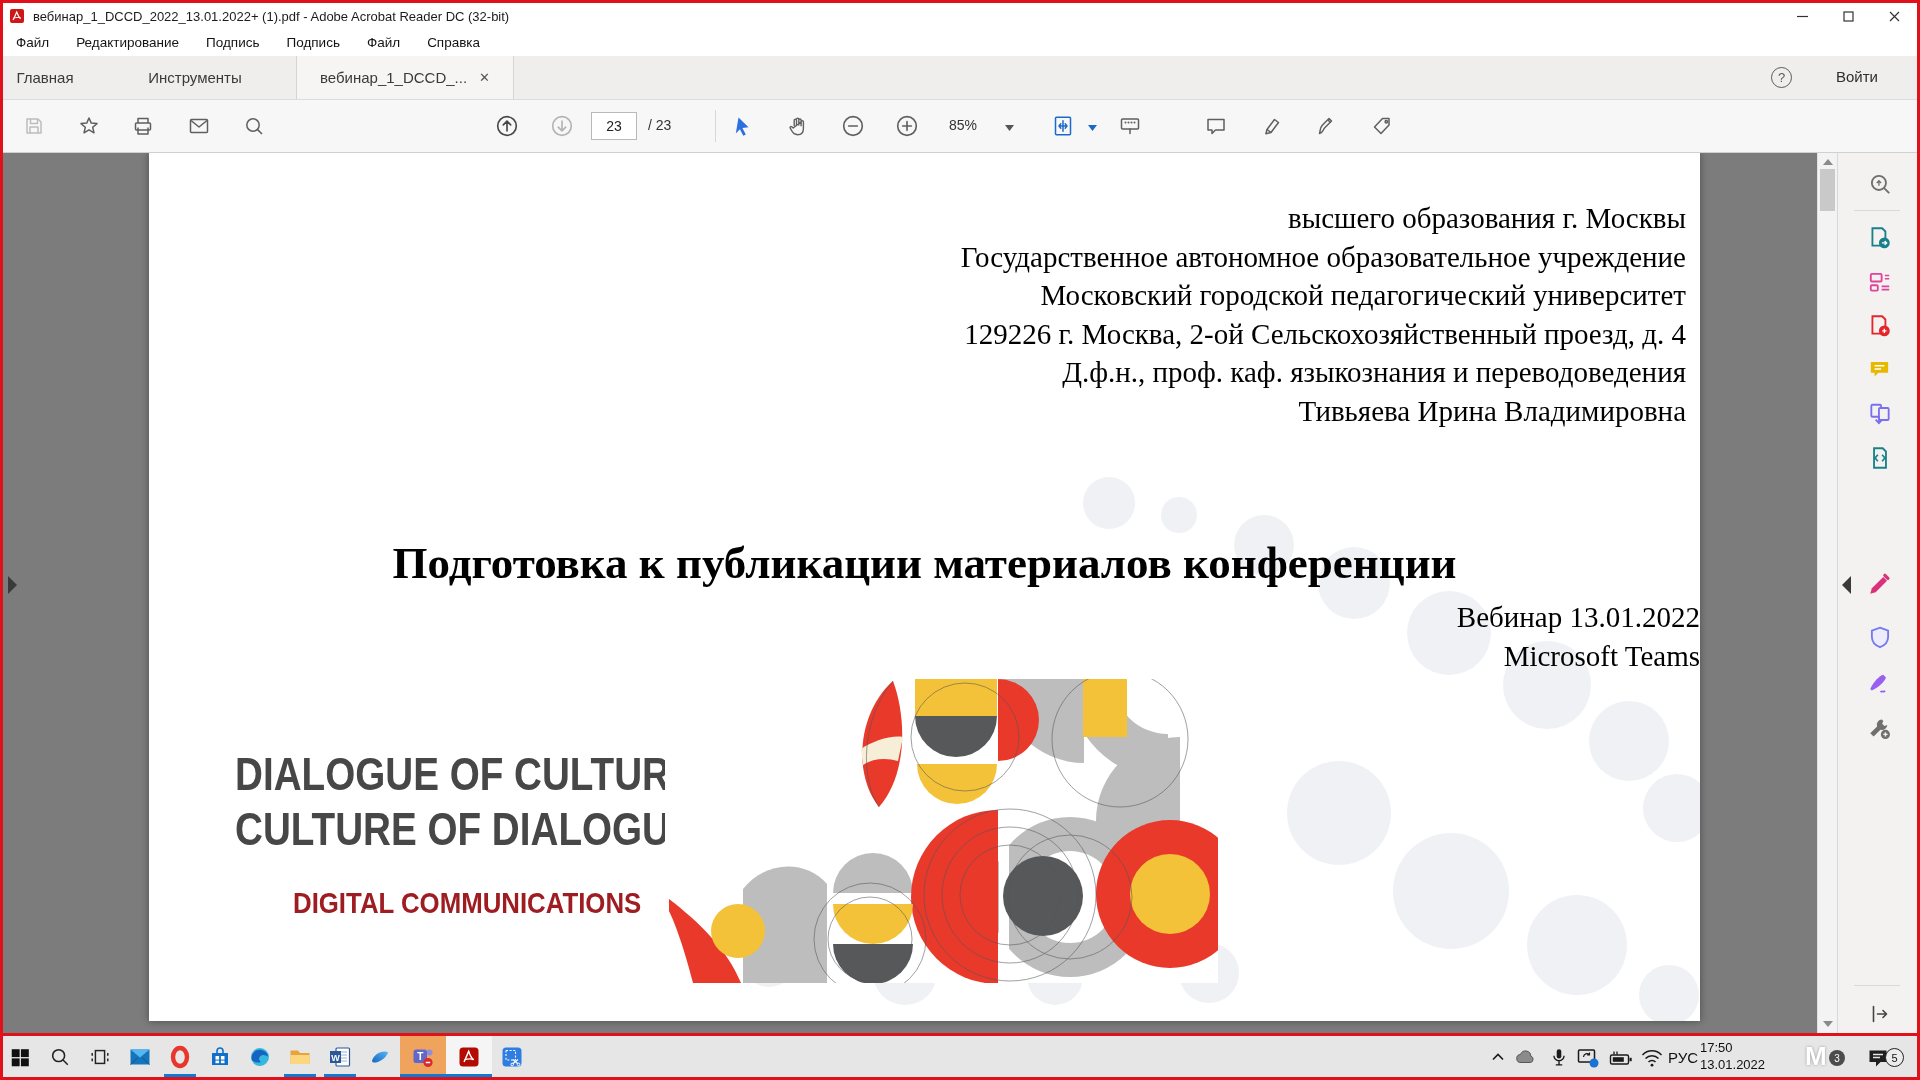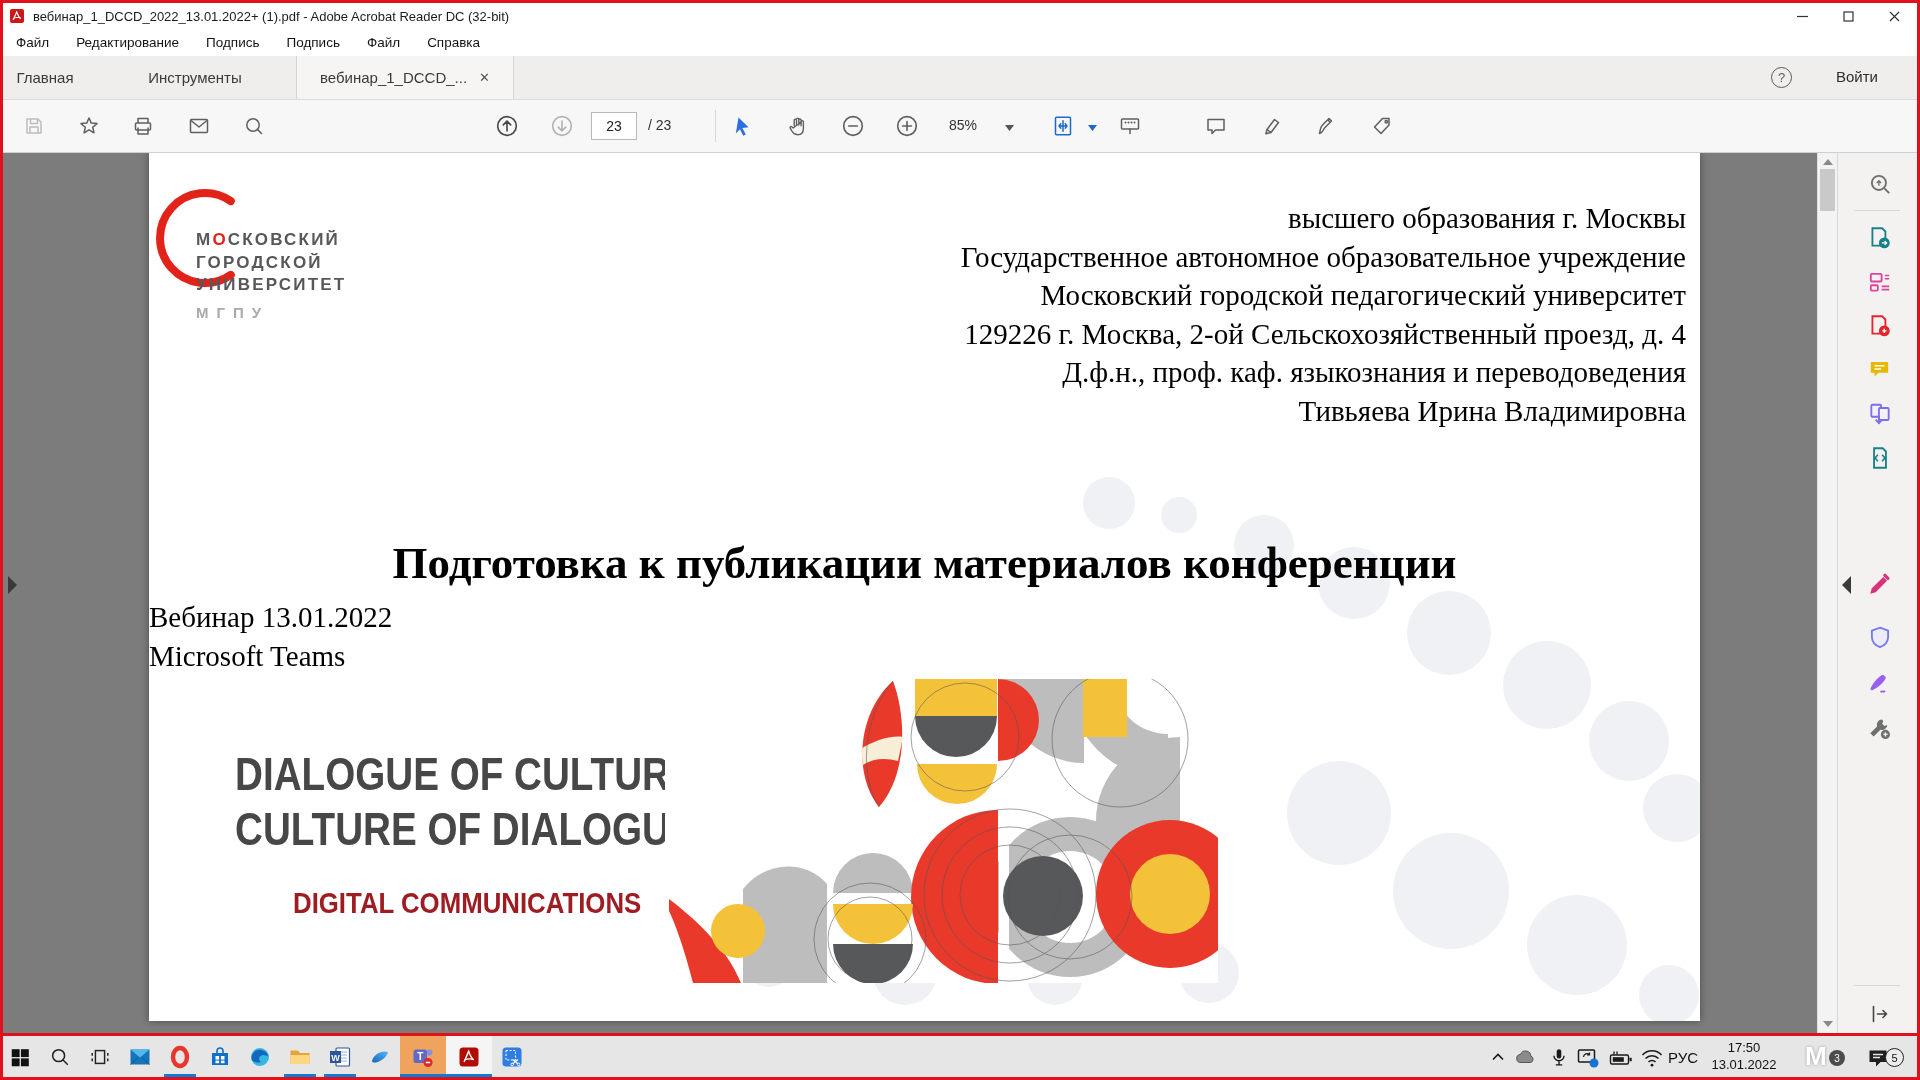--- a/index.html
+++ b/index.html
@@ -32,21 +32,21 @@
   .page-input{position:absolute;left:588px;top:12px;width:46px;height:28px;border:1px solid #b9b9b9;background:#fff;text-align:center;font-size:14px;font-family:"Liberation Sans",sans-serif;color:#222}
   .tlabel{position:absolute;top:17px;font-size:14px;color:#333}
   .caret{position:absolute;width:9px;height:6px}
 
   
   .canvas{position:absolute;left:3px;top:153px;width:1814px;height:880px;background:#7c7c7c;overflow:hidden}
   .page{position:absolute;left:146px;top:0px;width:1551px;height:868px;background:#fff;box-shadow:0 0 8px rgba(0,0,0,.4);overflow:hidden}
 
   .address{position:absolute;top:46px;right:14px;text-align:right;font-family:"Liberation Serif",serif;font-size:29px;line-height:38.6px;color:#000;z-index:2}
   .doc-title{position:absolute;top:384px;left:0;width:100%;text-align:center;font-family:"Liberation Serif",serif;font-weight:bold;font-size:45px;color:#000;z-index:2}
-  .doc-sub{position:absolute;left:0;width:100%;text-align:left;font-family:"Liberation Serif",serif;font-size:29px;color:#000;z-index:2}
+  .doc-sub{position:absolute;left:0;width:100%;text-align:right;font-family:"Liberation Serif",serif;font-size:29px;color:#000;z-index:2}
 
   .logo{position:absolute;left:6px;top:30px;width:300px;height:160px;z-index:2}
   .logo-text{position:absolute;left:41px;top:46px;font-weight:bold;font-size:17px;line-height:22.5px;letter-spacing:2.2px;color:#57585a}
   .logo-text .red{color:#e2231a}
   .logo-mgpu{margin-top:5px;font-weight:600;font-size:15px;letter-spacing:8px;color:#a8aaad}
 
   .banner{position:absolute;left:86px;top:0;z-index:2}
   .banner-big{position:absolute;left:0;font-weight:bold;font-size:46px;color:#474747;transform:scaleX(.84);transform-origin:left;white-space:nowrap;letter-spacing:0}
   .banner-red{position:absolute;left:58px;font-weight:bold;font-size:30px;color:#9e1d22;transform:scaleX(.86);transform-origin:left;white-space:nowrap}
 
@@ -64,21 +64,21 @@
   .panel-arrow-left{position:absolute;left:8px;top:576px;width:0;height:0;border-top:9px solid transparent;border-bottom:9px solid transparent;border-left:9px solid #3a3a3a;z-index:20}
   .panel-arrow-right{position:absolute;left:1842px;top:576px;width:0;height:0;border-top:9px solid transparent;border-bottom:9px solid transparent;border-right:9px solid #3a3a3a;z-index:20}
 
   
   .taskbar{position:absolute;left:0;top:1036px;width:1920px;height:41px;background:#e6e6e6;z-index:45}
   .task-btn{position:absolute;top:0;width:40px;height:41px;display:flex;align-items:center;justify-content:center}
   .task-tile{position:absolute;top:0;width:46px;height:41px;display:flex;align-items:center;justify-content:center}
   .underline{position:absolute;bottom:0;height:3px;background:#0c7bd6}
   .tray-ico{position:absolute;top:11px}
   .tray-text{position:absolute;font-size:15px;color:#111;top:13px}
-  .clock{position:absolute;left:1700px;top:4px;width:88px;text-align:center;font-size:13px;line-height:16.5px;color:#111}
+  .clock{position:absolute;left:1700px;top:4px;width:88px;font-size:13px;line-height:16.5px;color:#111}
   .mlogo{position:absolute;left:1805px;top:5px;font-size:26px;font-weight:bold;color:#fff;text-shadow:0 0 3px #999}
   .badge-dark{position:absolute;left:1829px;top:1050px;width:16px;height:16px;border-radius:50%;background:#4c4c4c;color:#fff;font-size:10px;display:flex;align-items:center;justify-content:center;z-index:46}
   .badge-ring{position:absolute;left:1885px;top:1048px;width:19px;height:19px;border-radius:50%;background:#ececec;border:1.6px solid #222;color:#111;font-size:11px;display:flex;align-items:center;justify-content:center;z-index:46}
 </style>
 </head>
 <body>
 
 <div class="titlebar">
   <svg width="16" height="16" viewBox="0 0 16 16" style="margin-left:6px">
     <rect x="1" y="1" width="14" height="14" rx="2" fill="#d01717"></rect>
@@ -266,31 +266,20 @@
         <circle cx="1302" cy="738" r="58"></circle>
           <circle cx="1428" cy="792" r="50"></circle>
           <circle cx="620" cy="806" r="28"></circle>
         <circle cx="756" cy="820" r="32"></circle>
           <circle cx="906" cy="824" r="28"></circle>
           <circle cx="1060" cy="820" r="30"></circle>
         <circle cx="1520" cy="842" r="30"></circle>
       </g>
     </svg>
 
-    <div class="logo">
-      <svg width="110" height="110" viewBox="0 0 110 110" style="position:absolute;left:0;top:5px">
-        <path d="M75.8 13.1A45 45 0 1 0 75.8 86.9" fill="none" stroke="#e2231a" stroke-width="8" stroke-linecap="round"></path>
-      </svg>
-      <div class="logo-text">
-        <div><span>М</span><span class="red">О</span><span>СКОВСКИЙ</span></div>
-        <div>ГОРОДСКОЙ</div>
-        <div>УНИВЕРСИТЕТ</div>
-        <div class="logo-mgpu">МГПУ</div>
-      </div>
-    </div>
 
     <div class="address">
       <div>высшего образования г. Москвы</div>
       <div>Государственное автономное образовательное учреждение</div>
       <div>Московский городской педагогический университет</div>
       <div>129226 г. Москва, 2-ой Сельскохозяйственный проезд, д. 4</div>
       <div>Д.ф.н., проф. каф. языкознания и переводоведения</div>
       <div>Тивьяева Ирина Владимировна</div>
     </div>
 

